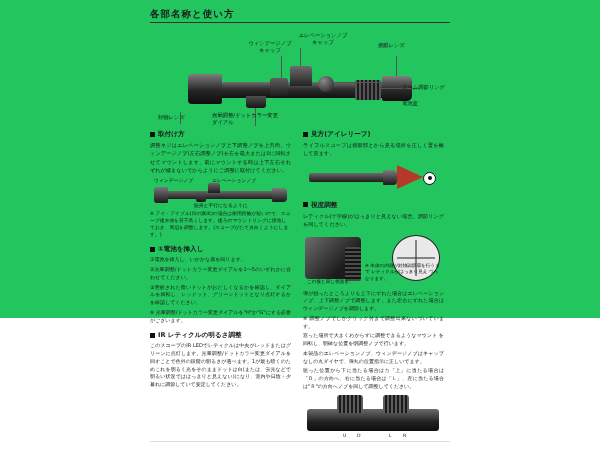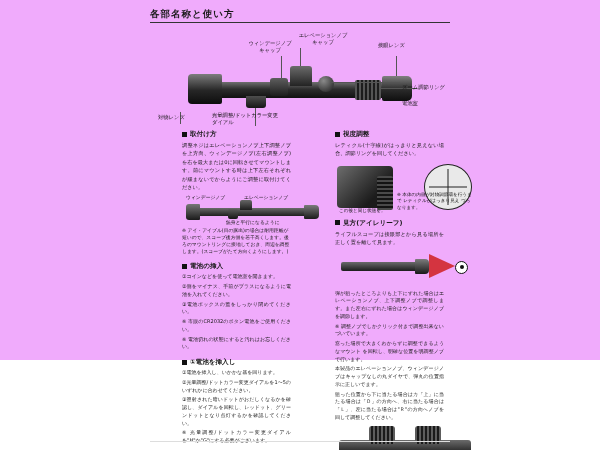--- a/index.html
+++ b/index.html
@@ -5,22 +5,22 @@
   html,body{margin:0;padding:0;}
   body{
     width:600px;height:450px;
     background:#ffffff;
     font-family:"DejaVu Sans","Liberation Sans",sans-serif;
     color:#1a1a1a;
     overflow:hidden;
     position:relative;
   }
   .page{
-    position:absolute;left:0;top:0;width:600px;height:360px;
-    background:#f0abfc;
+    position:absolute;left:0;top:0;width:600px;height:318px;
+    background:#22c55e;
   }
   
   .header{
     position:absolute;left:150px;top:8px;width:300px;
     font-size:9.5px;font-weight:bold;letter-spacing:1px;
   }
   .hdr-rule{
     position:absolute;left:150px;top:22px;width:300px;height:1px;background:#333;
   }
   
@@ -69,21 +69,21 @@
   }
   .leadline{position:absolute;background:#555;}
   .lbl{
     position:absolute;font-size:5.3px;line-height:1.25;color:#111;
     white-space:pre-line;
   }
   
   .col{position:absolute;width:141px;}
   .colL{left:150px;top:130px;}
   .colR{left:303px;top:130px;}
-  .sec{margin-bottom:7px;margin-left:32px;}
+  .sec{margin-bottom:7px;}
   .sec-h{
     font-size:6.6px;font-weight:bold;margin:0 0 2px 0;
     padding-left:8px;position:relative;
   }
   .sec-h:before{
     content:"";position:absolute;left:0;top:1.5px;width:5px;height:5px;background:#111;
   }
   .sec-p{
     font-size:5.2px;line-height:1.62;margin:0 0 2px 0;text-align:justify;
   }
@@ -231,67 +231,60 @@
         <div class="mf-eye"></div>
         <div class="mf-t1"></div>
         <div class="mf-t2"></div>
         <span class="mf-cap" style="left:4px;top:0px;">ウィンデージノブ</span>
         <span class="mf-cap" style="left:62px;top:0px;">エレベーションノブ</span>
         <span class="mf-cap" style="left:44px;top:25px;">銃身と平行になるように</span>
       </div>
       <p class="note">※ アイ・アイプル(目の露出)の場合は耐用距離が短いので、スコープ後方側を若干高くします。後ろのマウントリングに接地しておき、周辺を調整します。(スコープがたて方向くようにします。)</p>
     </div>
 
-    <div class="sec">
-      <div class="sec-h">電池の挿入</div>
-      <p class="sec-p small">①コインなどを使って電池室を開きます。</p>
-      <p class="sec-p small">②側をマイナス、手前がプラスになるように電池を入れてください。</p>
-      <p class="sec-p small">③電池ボックスの蓋をしっかり閉めてください。</p>
-      <p class="sec-p small">※ 市販のCR2032のボタン電池をご使用ください。</p>
-      <p class="sec-p small">※ 電池切れの状態にすると汚れはお忘しください。</p>
-    </div>
 
     <div class="sec">
       <div class="sec-h">①電池を挿入し</div>
       <p class="sec-p small">①電池を挿入し、いかかな器を回ります。</p>
       <p class="sec-p small">②光量調整/ドットカラー変更ダイアルを1〜5のいずれかに合わせてください。</p>
       <p class="sec-p small">③照射された暗いドットがおだしくなるかを確認し、ダイアルを回転し、レッドット、グリーンドットとなり点灯するかを確認してください。</p>
       <p class="sec-p small">※ 光量調整/ドットカラー変更ダイアルを"H"か"G"にする必要がございます。</p>
     </div>
 
     <div class="sec">
+      <div class="sec-h">IR レティクルの明るさ調整</div>
       <p class="sec-p small">このスコープのIR LEDでレティクルは中央がレッドまたはグリーンに点灯します。光量調整/ドットカラー変更ダイアルを回すことで色外の段階の明るさが選べます。1が最も暗くのためこれを明るく光をそのままドットは白(または、蛍光などで明るい状況でははっきりと見えない)になり、室内や日陰・夕暮れに調節していて安定してください。</p>
     </div>
   </div>
 
   <div class="col colR">
+
+    <div class="sec">
+      <div class="sec-h">見方(アイレリーフ)</div>
+      <p class="sec-p">ライフルスコープは接眼部とから見る場所を正しく置を離して見ます。</p>
+      <div class="erfig">
+        <div class="er-tube"></div>
+        <div class="er-eyep"></div>
+        <div class="er-cone"></div>
+        <div class="er-eye"></div>
+      </div>
+    </div>
 
     <div class="sec">
       <div class="sec-h">視度調整</div>
       <p class="sec-p">レティクル(十字線)がはっきりと見えない場合、調節リングを回してください。</p>
       <div class="dfig">
         <div class="d-body">
           <div class="d-ring"></div>
         </div>
         <div class="d-retbox"></div>
         <span class="d-cap" style="left:62px;top:32px;width:76px;">※ 本体の内側が対物調節環を行うまで
 レティクルがはっきり見え
 づらなります。</span>
         <span class="d-cap" style="left:4px;top:48px;width:60px;">この後と同じ状態を。</span>
-      </div>
-    </div>
-
-    <div class="sec">
-      <div class="sec-h">見方(アイレリーフ)</div>
-      <p class="sec-p">ライフルスコープは接眼部とから見る場所を正しく置を離して見ます。</p>
-      <div class="erfig">
-        <div class="er-tube"></div>
-        <div class="er-eyep"></div>
-        <div class="er-cone"></div>
-        <div class="er-eye"></div>
       </div>
     </div>
 
     <div class="sec">
       <p class="sec-p small">弾が狙ったところよりも上下にずれた場合はエレベーションノブ、上下調整ノブで調整します。また左右にずれた場合はウィンデージノブを調節します。</p>
       <p class="sec-p small">※ 調整ノブでしかクリック付きで調整出来ないづいています。</p>
       <p class="sec-p small">窓った場所で大きくわからずに調整できるようなマウント を回転し、明確な位置を明調整ノブで行います。</p>
       <p class="sec-p small">本製品のエレベーションノブ、ウィンデージノブはキャップなしの丸ダイヤで、弾丸の位置指示に正しいでます。</p>
       <p class="sec-p small">狙った位置から下に当たる場合はカ「上」に当たる場合は「Ｄ」の方向へ、右に当たる場合は「Ｌ」、左に当たる場合は"Ｒ"の方向へノブを回して調整してください。</p>
       <p class="sec-p small"></p>

